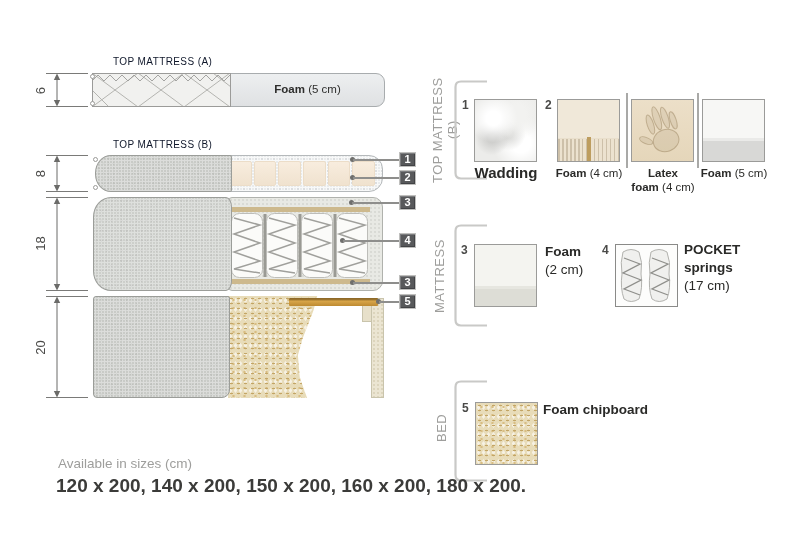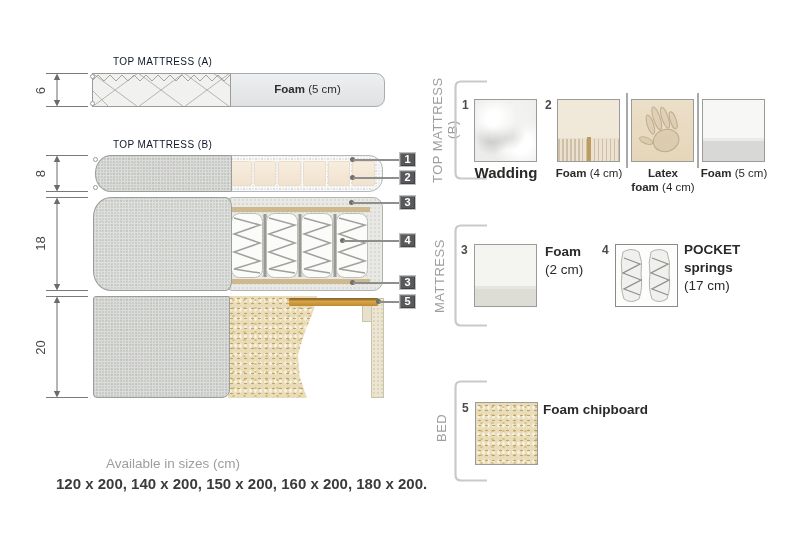--- a/index.html
+++ b/index.html
@@ -54,22 +54,22 @@
     radial-gradient(circle at 75% 70%, #ffffff 0 16%, rgba(255,255,255,0) 45%),
     #ececea; }
   .latex-tex { position:relative; background:linear-gradient(180deg,#f0e8d9 0 62%, #e9dfcc 62% 100%); }
   .latex-fringe { position:absolute; left:0; right:0; bottom:0; height:36%;
     background:repeating-linear-gradient(90deg, #cdc0a9 0 1.5px, #ece2cf 1.5px 4px); }
   .latex-slit { position:absolute; bottom:0; left:48%; width:4px; height:40%; background:#bd9d5f; }
   .memory-tex { background:linear-gradient(180deg,#ecdfc8,#e5d6ba); }
   .foam5-tex { background:linear-gradient(180deg,#f7f7f5 0 63%, #eaeae8 63% 67%, #d8d8d6 67% 100%); }
   .foam2-tex { background:linear-gradient(180deg,#f4f4f0 0 68%, #e6e6e0 68% 72%, #dddDD6 72% 100%); }
 
-  .footer-title { font-size:13.5px; color:#9e9e9c;margin-left:48px; }
-  .footer-sizes { font-size:15px; font-weight:bold; color:#3b3b39; }
+  .footer-title { font-size:13.5px; color:#9e9e9c; }
+  .footer-sizes { font-size:19px; font-weight:bold; color:#3b3b39; }
 </style>
 </head>
 <body>
 
 <div class="stage">
 
   <div class="abs title-gray" style="left:113px; top:56px;">TOP MATTRESS (A)</div>
 
   <div class="abs tick" style="left:46px; top:73px; width:42px;"></div>
   <div class="abs tick" style="left:46px; top:106px; width:42px;"></div>

